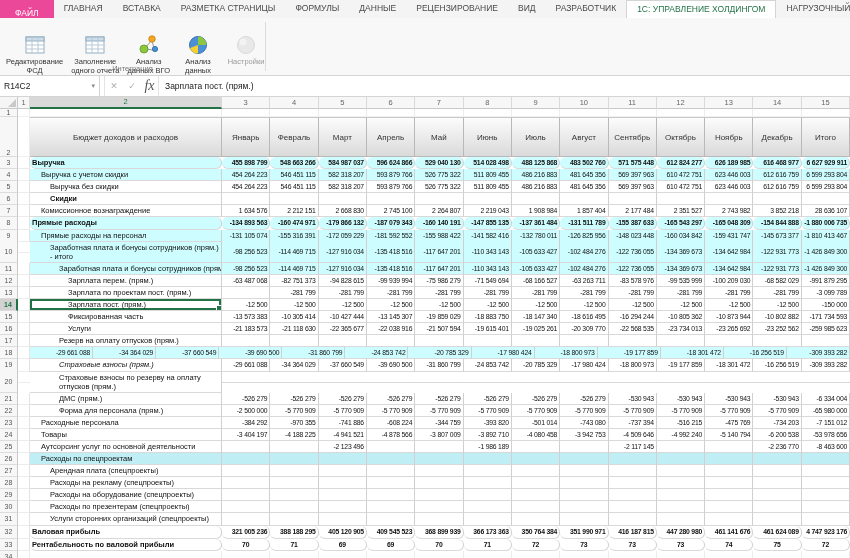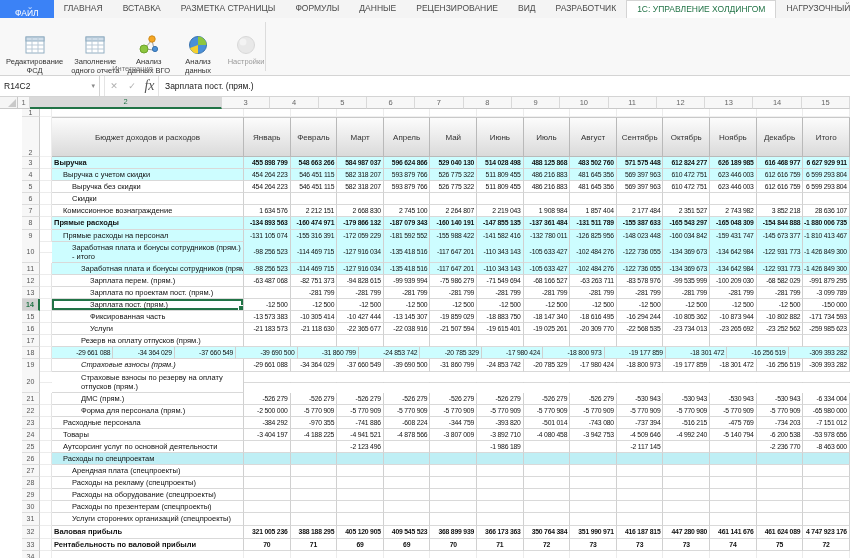--- a/index.html
+++ b/index.html
@@ -3,21 +3,21 @@
 <meta charset="utf-8">
 <style>
   * { box-sizing: border-box; margin: 0; padding: 0; }
   html,body { width:850px; height:558px; overflow:hidden; background:#fff;
     font-family:"Liberation Sans","DejaVu Sans",sans-serif; }
   .app { width:850px; height:558px; display:flex; flex-direction:column; }
 
   
   .tabbar { height:18px; background:#f4f4f4; display:flex; align-items:stretch; flex:none; }
   .tab { font-size:8.5px; color:#4a4a4a; padding:0 10px; line-height:17px; white-space:nowrap; }
-  .tab.file { background:#3b82f6; color:#fff; padding:5px 15px; }
+  .tab.file { background:#ec4899; color:#fff; padding:5px 15px; }
   .tab.active { background:#fff; color:#217346; border:1px solid #d4d4d4; border-bottom:none; }
 
   
   .ribbon { height:58px; background:#f8f8f8; border-bottom:1px solid #d4d4d4; position:relative; flex:none; }
   .rb-buttons { display:flex; align-items:flex-start; padding:1px 2px 0 2px; height:44px; }
   .rbtn { display:flex; flex-direction:column; align-items:center; padding:13px 4px; min-width:48px; cursor:default; }
   .rbtn .ric { height:26px; }
   .rbtn .rl { font-size:7.5px; color:#333; line-height:8.5px; white-space:nowrap; }
   .rbtn.dis .rl { color:#9a9a9a; }
   .rbtn.dis .ric { opacity:.55; filter:grayscale(1); }
@@ -42,41 +42,41 @@
   .sheet { flex:1; display:flex; flex-direction:column; overflow:hidden; background:#fff; }
   .chead { height:12px; display:flex; flex:none; }
   .corner { width:18px; background:#f5f5f5; border-right:1px solid #c9c9c9; border-bottom:1px solid #c9c9c9; position:relative; }
   .corner::after { content:''; position:absolute; right:1px; bottom:1px; border-style:solid;
     border-width:0 0 8px 8px; border-color:transparent transparent #c9c9c9 transparent; }
   .ch { font-size:7.5px; color:#666; text-align:center; line-height:11px; background:#f7f7f7;
     border-right:1px solid #d9d9d9; border-bottom:1px solid #c9c9c9; overflow:hidden; }
   .ch.w1 { width:12px; } .ch.w2 { width:192px; } .ch.wf { flex:1; }
   .ch.chsel { background:#d9d9d9; border-bottom:2px solid #217346; color:#217346; line-height:10px; }
 
-  .rows { flex:1; overflow:hidden;padding-left:22px; }
+  .rows { flex:1; overflow:hidden; }
   .rw { display:flex; height:12.1px; line-height:12px; }
   .rw.r1 { height:8px; line-height:8px; }
   .rw.hdr { height:40px; line-height:40px; }
   .rw.wrap2 { height:21px; line-height:21px;align-items:center; }
   .rw.h32 { height:13px; line-height:12.6px; }
   .rw.h33 { height:12px; line-height:11.6px; }
   .rw.r34 { height:14px; }
   .rn { width:18px; flex:none; background:#f7f7f7; border-right:1px solid #c9c9c9; border-bottom:1px solid #dcdcdc;
     font-size:7px; color:#555; text-align:center; overflow:hidden; }
   .rw.hdr .rn { line-height:72px; }
   .rn.rnsel { background:#d2d2d2; border-right:2px solid #217346; color:#217346; font-weight:bold; }
   .c1 { width:12px; flex:none; border-right:1px solid #e3e3e3; border-bottom:1px solid #ececec; background:#fff; }
   .lbl { width:192px; flex:none; font-size:7.5px; color:#111; border-right:1px solid #d0d0d0;
     border-bottom:1px solid #d9d9d9; white-space:nowrap; overflow:hidden; background:#fff; position:relative; }
   .c { flex:1; font-size:6.8px; letter-spacing:-0.2px; color:#111; text-align:right; padding-right:2px;
     border-right:1px solid #d0d0d0; border-bottom:1px solid #d9d9d9; white-space:nowrap; overflow:hidden; background:#fff; }
   .out { border-right:1px solid #ececec !important; border-bottom:1px solid #f0f0f0 !important; }
   .bg-cyan .lbl, .bg-cyan .c { background:#cdfdff; }
   .bg-cyan2 .lbl, .bg-cyan2 .c { background:#bfeff5; }
-  .b .lbl, .b .c { font-weight:bold; }
+  .b .lbl, .b .c { font-weight:bold;border-radius:6px; }
   .ctr .c { text-align:center; padding-right:0; }
   .wrap2 .lbl { white-space:normal; line-height:9.5px; padding-top:1px; }
   .hc { background:linear-gradient(#fcfcfc,#dadada); border-right:1px solid #b9b9b9; border-bottom:1px solid #b9b9b9;
     border-top:1px solid #c9c9c9; font-size:8px; color:#333; text-align:center; overflow:hidden; }
   .hc.lblh { width:192px; flex:none; }
   .hc.cf { flex:1; }
   .lbl.sel { box-shadow: inset 0 0 0 2px #217346; }
   .lbl.sel::after { content:''; position:absolute; right:0; bottom:0; width:4px; height:4px;
     background:#217346; border-left:1px solid #fff; border-top:1px solid #fff; }
 </style>
@@ -267,21 +267,21 @@
           <div class="c">481 645 356</div>
           <div class="c">569 397 963</div>
           <div class="c">610 472 751</div>
           <div class="c">623 446 003</div>
           <div class="c">612 616 759</div>
           <div class="c">6 599 293 804</div>
         </div>
         <div class="rw ">
           <div class="rn">6</div>
           <div class="c1"></div>
-          <div class="lbl" style="padding-left: 20px;">Скидки</div>
+          <div class="lbl" style="padding-left: 20px; font-weight: bold;">Скидки</div>
           <div class="c"></div>
           <div class="c"></div>
           <div class="c"></div>
           <div class="c"></div>
           <div class="c"></div>
           <div class="c"></div>
           <div class="c"></div>
           <div class="c"></div>
           <div class="c"></div>
           <div class="c"></div>

